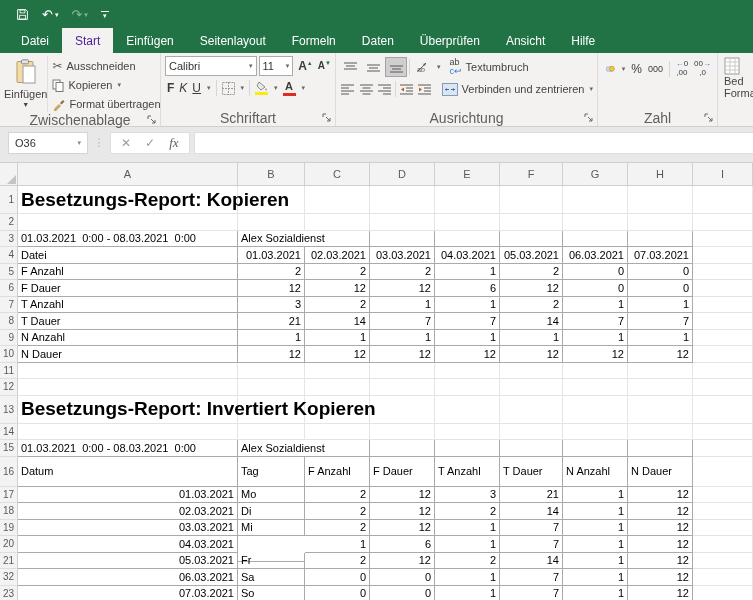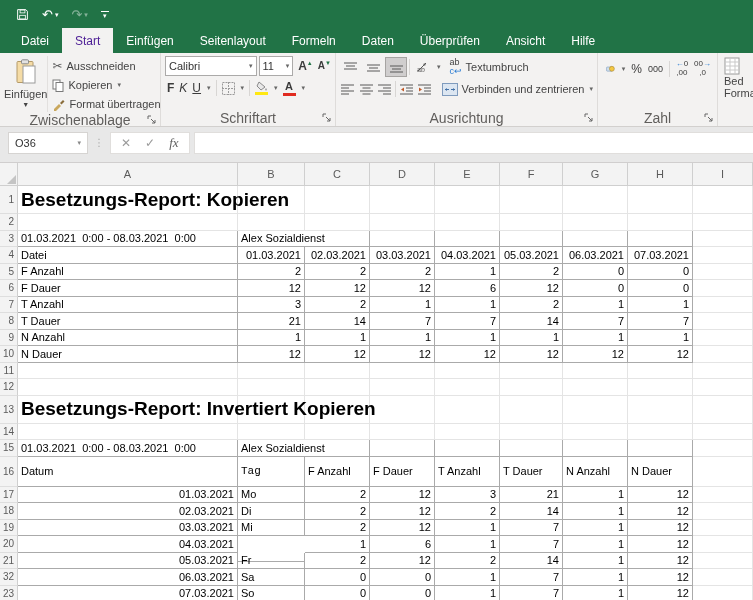--- a/index.html
+++ b/index.html
@@ -548,21 +548,21 @@
           <div class="cell tb" style="width: 65px;"></div>
           <div class="cell tb" style="width: 65px;"></div>
           <div class="cell tb" style="width: 63px;"></div>
           <div class="cell tb" style="width: 65px;"></div>
           <div class="cell tb" style="width: 65px;"></div>
           <div class="cell" style="width: 60px;"></div>
         </div>
         <div class="sheet-row" style="height: 30px;">
           <div class="row-h">16</div>
           <div class="cell tb" style="width: 220px;">Datum</div>
-          <div class="cell tb" style="width: 67px; font-family: Liberation Mono, monospace;">Tag</div>
+          <div class="cell tb" style="width: 67px;">Tag</div>
           <div class="cell tb" style="width: 65px;">F Anzahl</div>
           <div class="cell tb" style="width: 65px;">F Dauer</div>
           <div class="cell tb" style="width: 65px;">T Anzahl</div>
           <div class="cell tb" style="width: 63px;">T Dauer</div>
           <div class="cell tb" style="width: 65px;">N Anzahl</div>
           <div class="cell tb" style="width: 65px;">N Dauer</div>
           <div class="cell" style="width: 60px;"></div>
         </div>
         <div class="sheet-row" style="height: 16.5px;">
           <div class="row-h">17</div>

